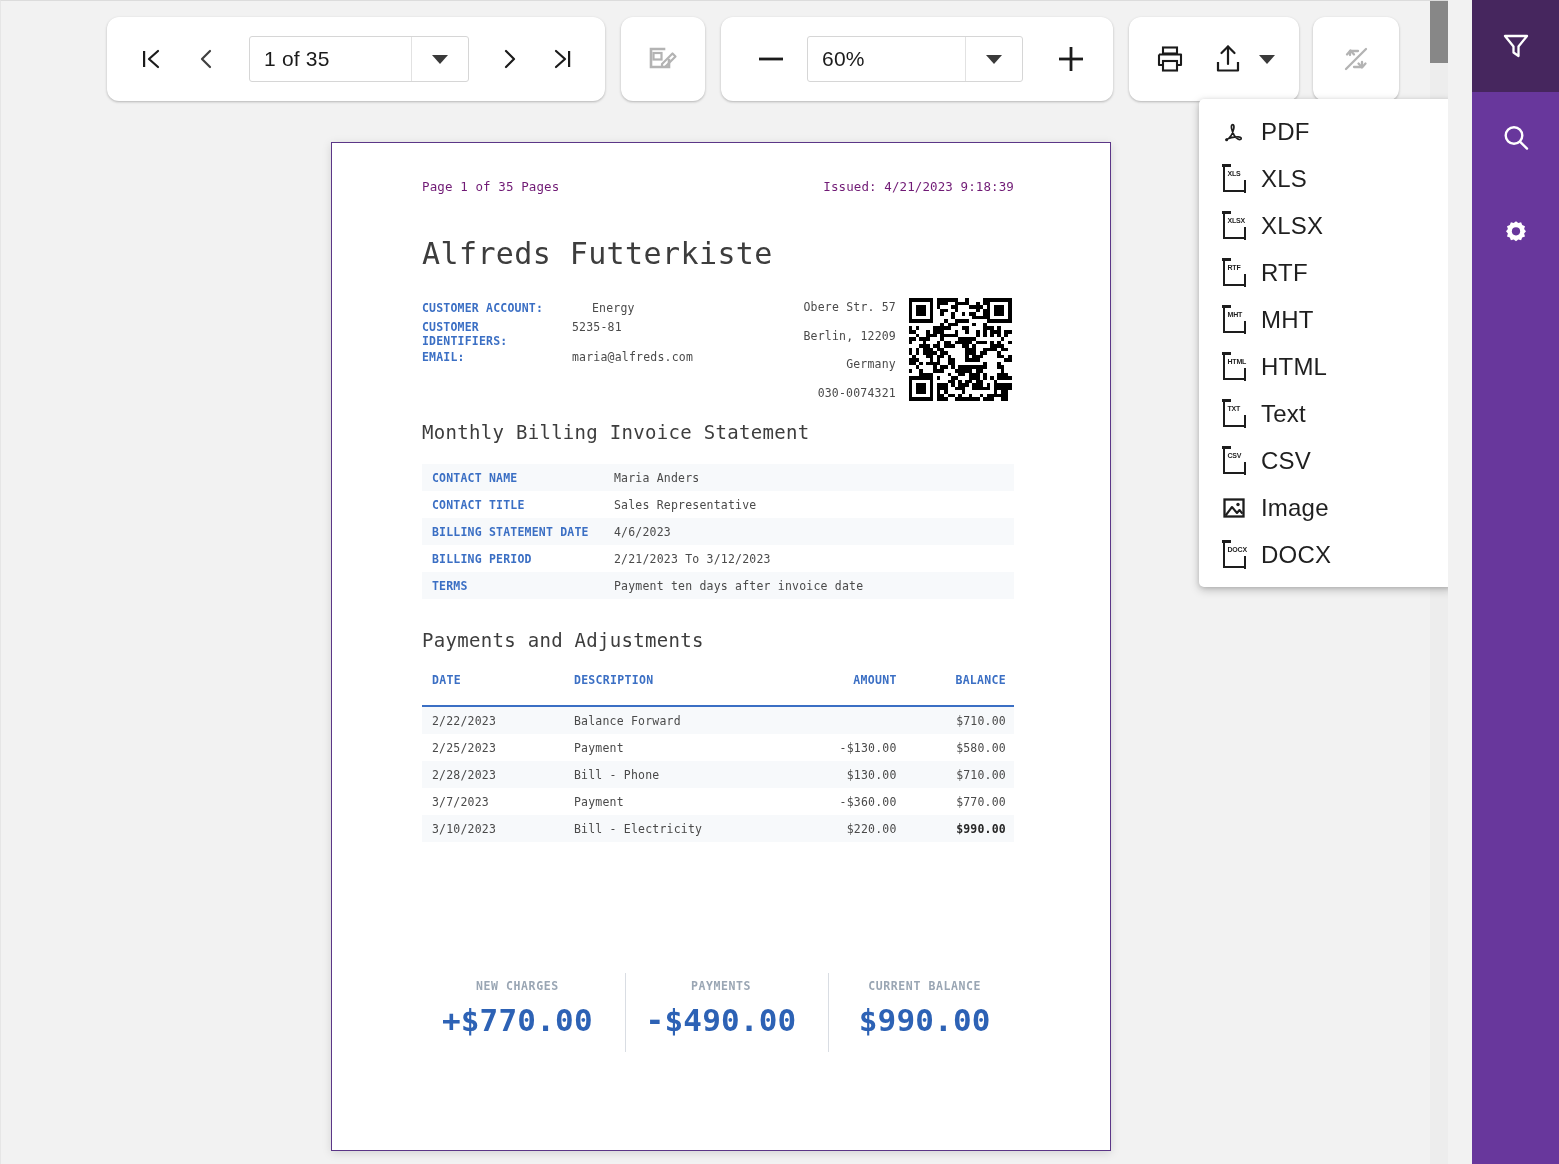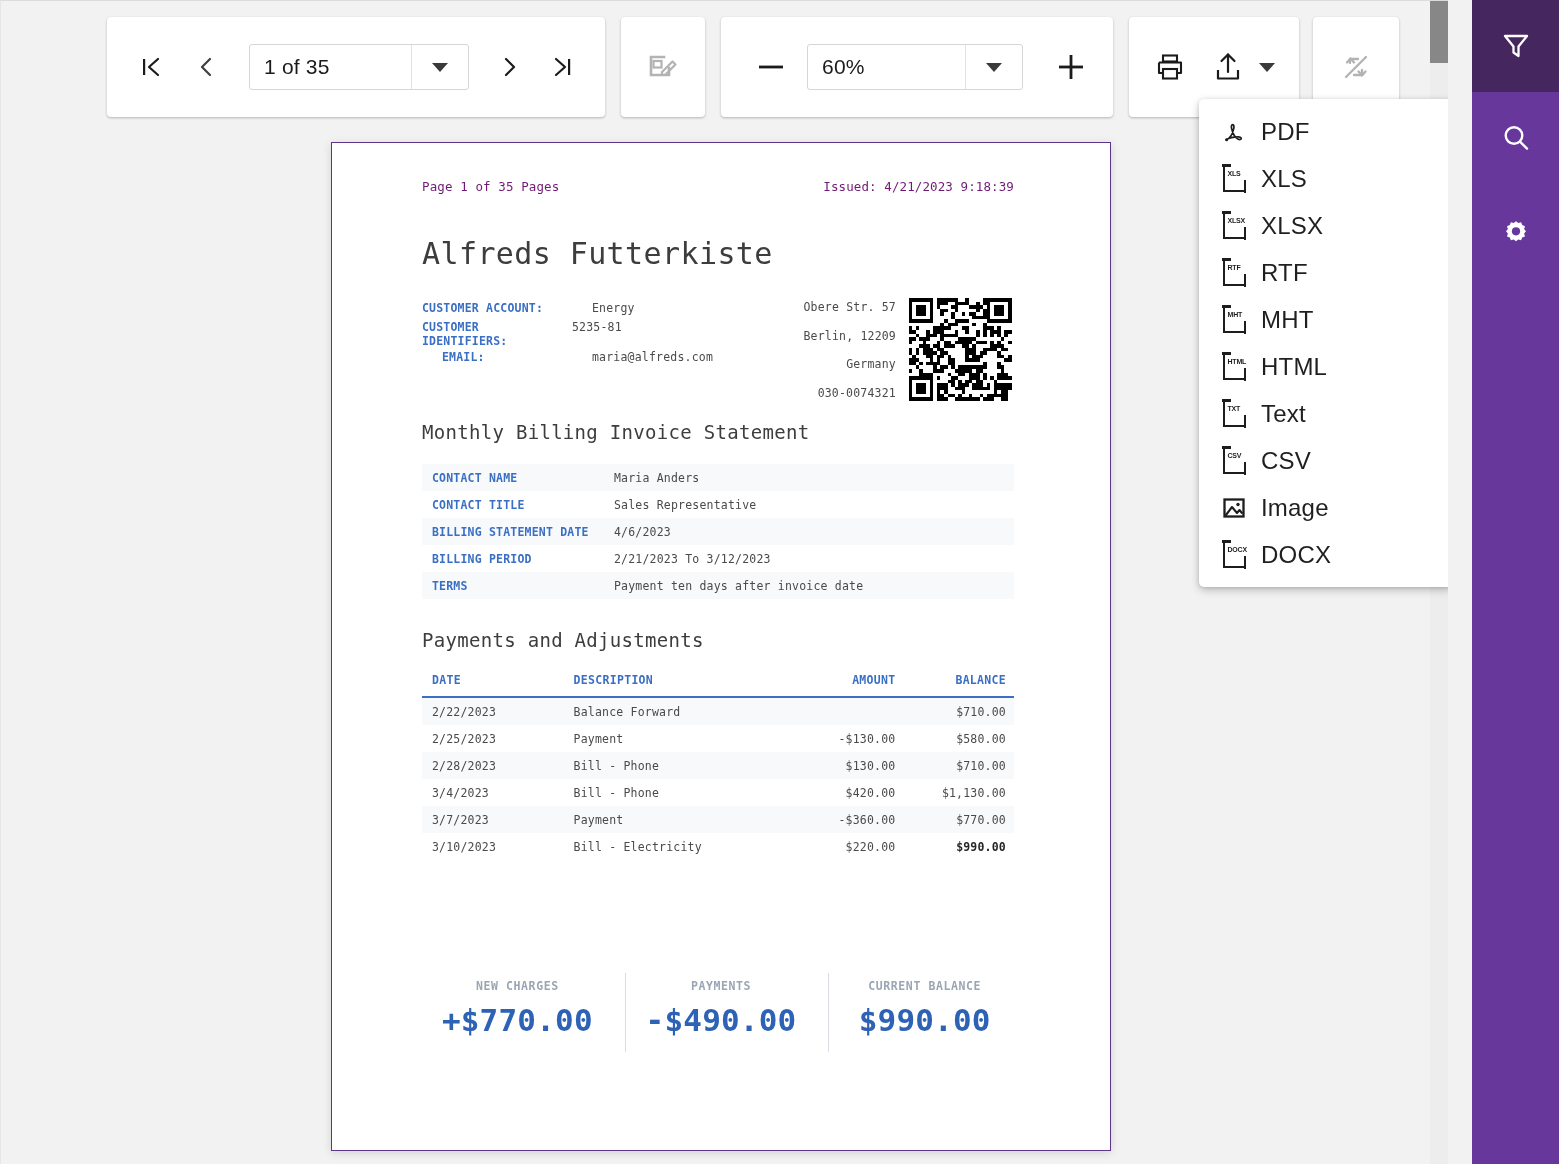--- a/index.html
+++ b/index.html
@@ -31,23 +31,23 @@
   
   #toolbar {
     position: absolute;
     left: 0; top: 16px;
     width: 1448px;
     height: 100px;
   }
   .tb-group {
     position: absolute;
     top: 0;
-    height: 100px;
+    height: 84px;
     background: #ffffff;
-    border-radius: 4px;
+    border-radius: 12px;
     box-shadow: 0 1px 3px rgba(0,0,0,.17), 0 1px 2px rgba(0,0,0,.10);
     display: flex;
     align-items: center;
   }
   #group-pager { left: 106px; width: 498px; }
   #group-edit  { left: 620px; width: 84px; justify-content: center; }
   #group-zoom  { left: 720px; width: 392px; }
   #group-export{ left: 1128px; width: 170px; justify-content: center; }
   #group-scroll{ left: 1312px; width: 86px; justify-content: center; }
 
@@ -291,21 +291,21 @@
   #pay-table {
     margin-top: 22px;
     width: 592px;
     border-collapse: collapse;
   }
   #pay-table thead th {
     font-size: 11.5px;
     color: #3b6fc4;
     font-weight: bold;
     letter-spacing: .3px;
-    padding: 0 0 9px 0;
+    padding: 0 0 18px 0;
     border-bottom: 2px solid #3b6fc4;
     text-align: left;
   }
   #pay-table thead th.num { text-align: right; }
   #pay-table tbody td {
     height: 27px;
     font-size: 11.5px;
     color: #4a4a4a;
     letter-spacing: .2px;
     padding: 0;
@@ -590,21 +590,21 @@
 
       <div id="cust-block">
         <div class="cust-row" style="top:8px;gap:20px;">
           <div class="cust-label">CUSTOMER ACCOUNT:</div>
           <div class="cust-val">Energy</div>
         </div>
         <div class="cust-row" style="top:27px;">
           <div class="cust-label">CUSTOMER<br>IDENTIFIERS:</div>
           <div class="cust-val">5235-81</div>
         </div>
-        <div class="cust-row" style="top:57px;margin-left:20px;">
+        <div class="cust-row" style="top:57px;">
           <div class="cust-label">EMAIL:</div>
           <div class="cust-val">maria@alfreds.com</div>
         </div>
 
         <div id="addr-block">
           <div>Obere Str. 57</div>
           <div>Berlin,  12209</div>
           <div>Germany</div>
           <div>030-0074321</div>
         </div>
@@ -1097,26 +1097,20 @@
               <td class="c-amt num">-$130.00</td>
               <td class="c-bal num">$580.00</td>
             </tr>
             <tr>
               <td class="c-date">2/28/2023</td>
               <td class="c-desc">Bill - Phone</td>
               <td class="c-amt num">$130.00</td>
               <td class="c-bal num">$710.00</td>
             </tr>
             <tr>
-              <td class="c-date">3/4/2023</td>
-              <td class="c-desc">Bill - Phone</td>
-              <td class="c-amt num">$420.00</td>
-              <td class="c-bal num">$1,130.00</td>
-            </tr>
-            <tr>
               <td class="c-date">3/7/2023</td>
               <td class="c-desc">Payment</td>
               <td class="c-amt num">-$360.00</td>
               <td class="c-bal num">$770.00</td>
             </tr>
             <tr>
               <td class="c-date">3/10/2023</td>
               <td class="c-desc">Bill - Electricity</td>
               <td class="c-amt num">$220.00</td>
               <td class="c-bal num bold">$990.00</td>

